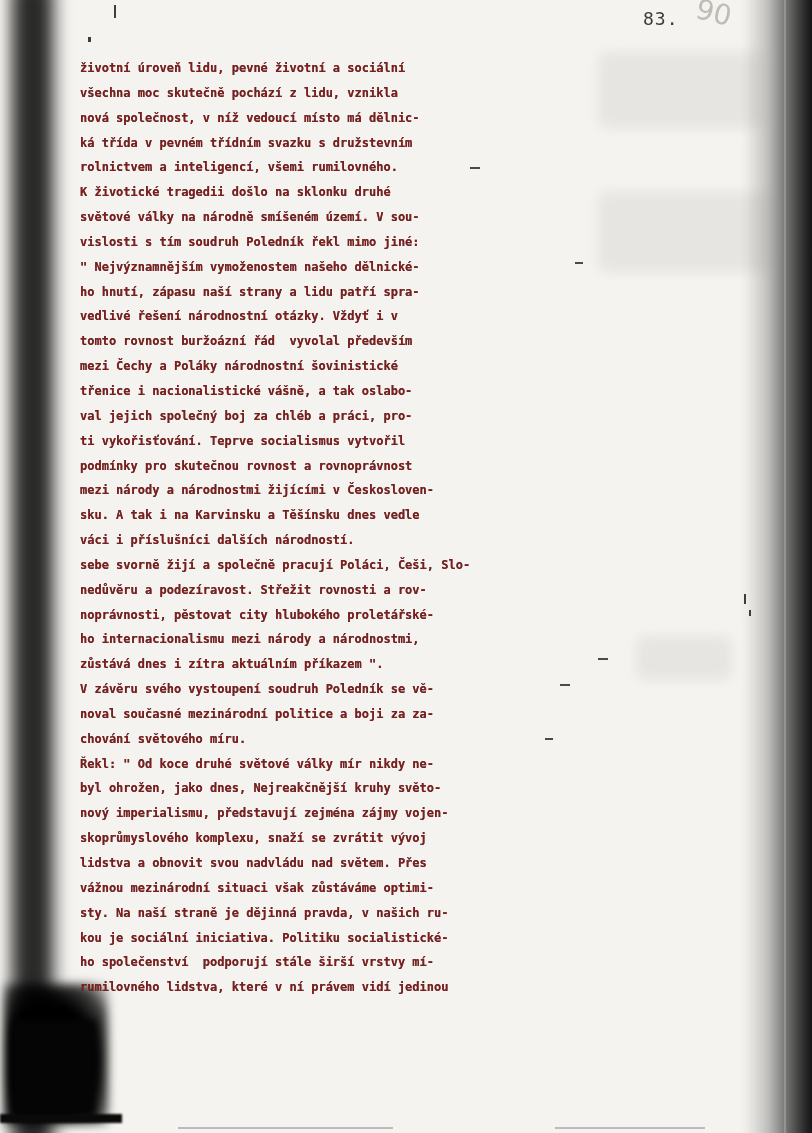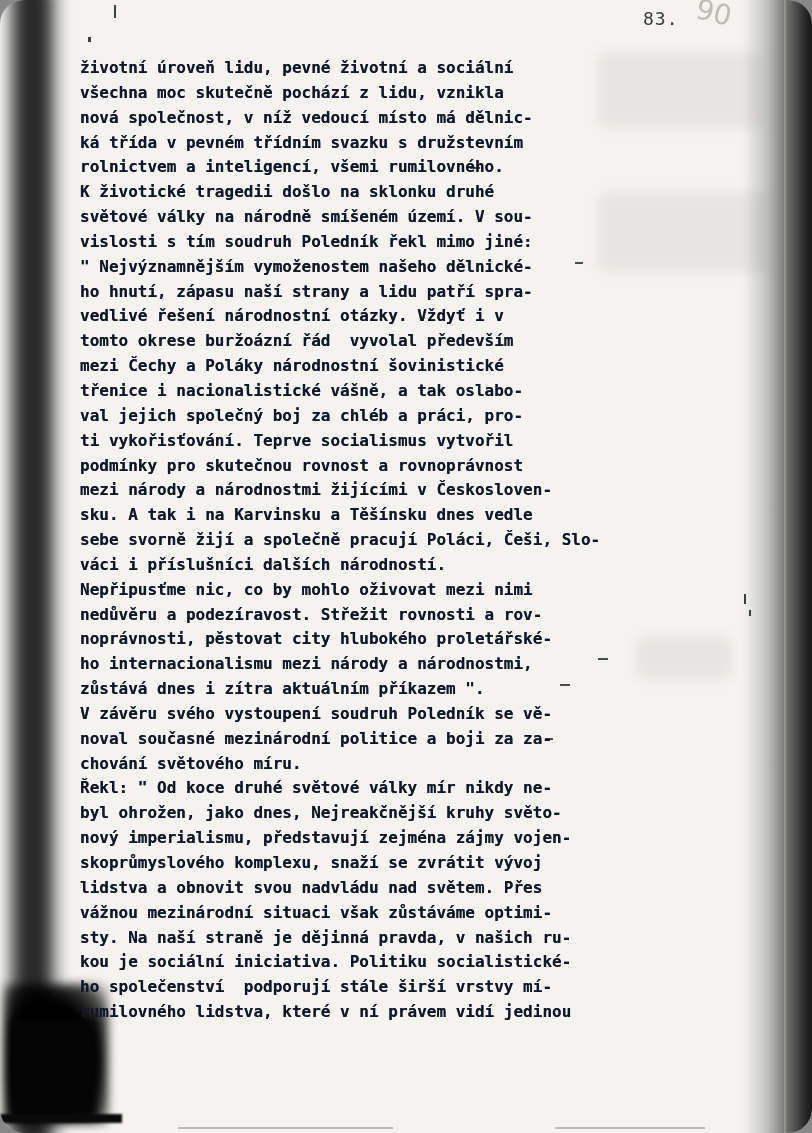--- a/index.html
+++ b/index.html
@@ -2,21 +2,20 @@
 <html><head>
 <meta charset="utf-8">
 <style>
   html,body { margin:0; padding:0; background:#888; }
   #page {
     position:relative;
     width:812px; height:1133px;
     background:#f4f3ef;
     overflow:hidden;
     font-family:"DejaVu Sans Mono","Liberation Mono",monospace;
-    border-radius:24px;
   }
 
   
   .band-left {
     position:absolute; left:2px; top:-12px; width:66px; height:1160px;
     background:linear-gradient(90deg,
       rgba(244,243,239,0) 0%,
       rgba(90,90,90,.50) 12%,
       rgba(28,28,28,.80) 34%,
       rgba(30,30,30,.82) 58%,
@@ -86,22 +85,22 @@
   #handwritten-number {
     position:absolute; left:696px; top:-4px;
     font-family:"DejaVu Sans",sans-serif;
     font-size:28px; color:rgba(148,142,134,.55);
     transform:rotate(14deg);
     z-index:2;
   }
   #text-block {
     position:absolute; left:80px; top:56px; width:660px;
     z-index:2;
-    color:#0f172a;
-    font-size:16px;
+    color:#7f1d1d;
+    font-size:12px;
     font-weight:700;
     line-height:24.85px;
     text-shadow:0 0 .5px rgba(45,45,45,.75);
   }
   #text-block .line { white-space:pre; height:24.85px; }
 </style>
 </head>
 <body>
 
 <div id="page">
@@ -139,31 +138,30 @@
       <div class="line">všechna moc skutečně pochází z lidu, vznikla</div>
       <div class="line">nová společnost, v níž vedoucí místo má dělnic-</div>
       <div class="line">ká třída v pevném třídním svazku s družstevním</div>
       <div class="line">rolnictvem a inteligencí, všemi rumilovného.</div>
       <div class="line">K životické tragedii došlo na sklonku druhé</div>
       <div class="line">světové války na národně smíšeném území. V sou-</div>
       <div class="line">vislosti s tím soudruh Poledník řekl mimo jiné:</div>
       <div class="line">" Nejvýznamnějším vymoženostem našeho dělnické-</div>
       <div class="line">ho hnutí, zápasu naší strany a lidu patří spra-</div>
       <div class="line">vedlivé řešení národnostní otázky. Vždyť i v</div>
-      <div class="line">tomto okrese buržoázní řád  vyvolal především</div>
+      <div class="line">tomto rovnost buržoázní řád  vyvolal především</div>
       <div class="line">mezi Čechy a Poláky národnostní šovinistické</div>
       <div class="line">třenice i nacionalistické vášně, a tak oslabo-</div>
       <div class="line">val jejich společný boj za chléb a práci, pro-</div>
       <div class="line">ti vykořisťování. Teprve socialismus vytvořil</div>
       <div class="line">podmínky pro skutečnou rovnost a rovnoprávnost</div>
       <div class="line">mezi národy a národnostmi žijícími v Českosloven-</div>
       <div class="line">sku. A tak i na Karvinsku a Těšínsku dnes vedle</div>
+      <div class="line">váci i příslušníci dalších národností.</div>
       <div class="line">sebe svorně žijí a společně pracují Poláci, Češi, Slo-</div>
-      <div class="line">váci i příslušníci dalších národností.</div>
-      <div class="line">Nepřipusťme nic, co by mohlo oživovat mezi nimi</div>
       <div class="line">nedůvěru a podezíravost. Střežit rovnosti a rov-</div>
       <div class="line">noprávnosti, pěstovat city hlubokého proletářské-</div>
       <div class="line">ho internacionalismu mezi národy a národnostmi,</div>
       <div class="line">zůstává dnes i zítra aktuálním příkazem ".</div>
       <div class="line">V závěru svého vystoupení soudruh Poledník se vě-</div>
       <div class="line">noval současné mezinárodní politice a boji za za-</div>
       <div class="line">chování světového míru.</div>
       <div class="line">Řekl: " Od koce druhé světové války mír nikdy ne-</div>
       <div class="line">byl ohrožen, jako dnes, Nejreakčnější kruhy světo-</div>
       <div class="line">nový imperialismu, představují zejména zájmy vojen-</div>

